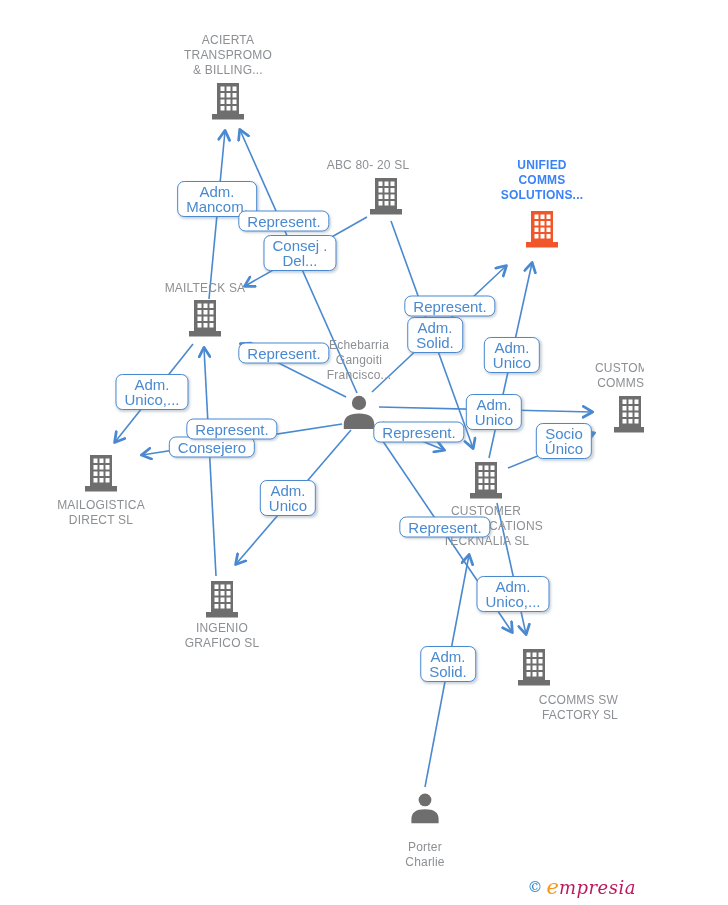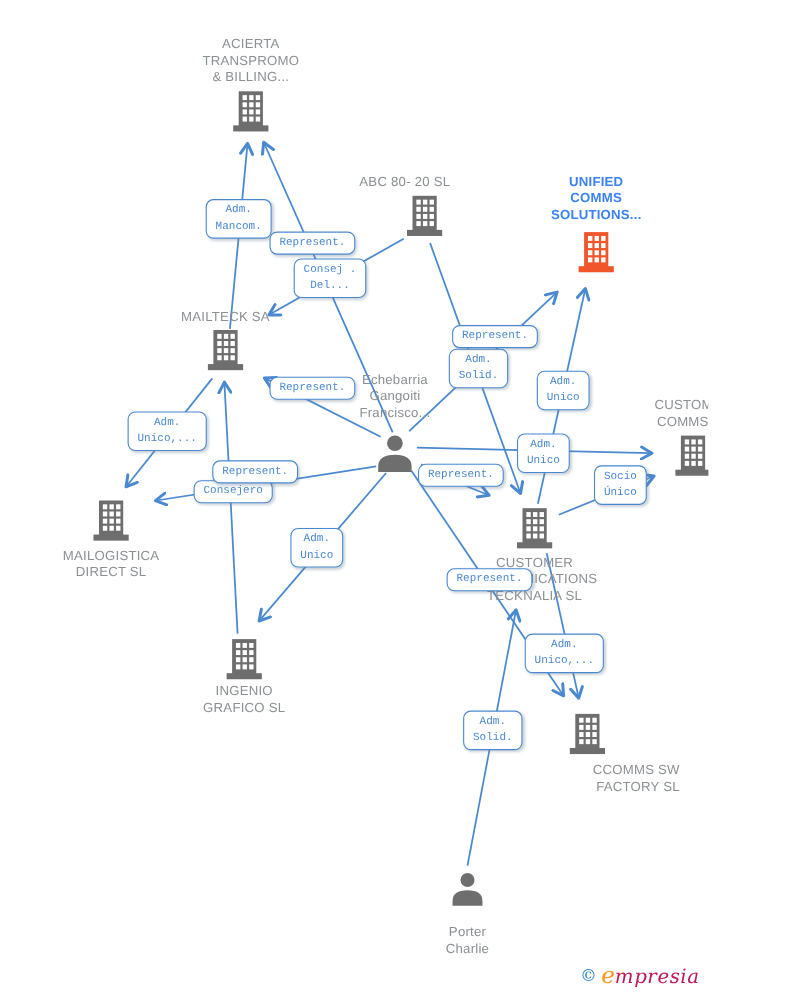--- a/index.html
+++ b/index.html
@@ -11,24 +11,23 @@
   .edge{fill:none;stroke:#4a89d0;stroke-width:1.6px;}
   .node-icon{position:absolute;z-index:3;cursor:pointer;}
   .node-label{
     position:absolute;z-index:2;width:160px;text-align:center;
     font-size:12px;line-height:15px;color:#8c8f93;letter-spacing:.2px;
   }
   .node-label.bold{font-weight:bold;color:#3b82f6;}
   .edge-label{
     position:absolute;z-index:4;transform:translate(-50%,-50%);
     background:#ffffff;border:1.6px solid #4a89d0;border-radius:7px;
-    padding:2px 8px;color:#4a89d0;font-size:10px;line-height:15px;
+    padding:2px 8px;color:#4a89d0;font-size:15px;line-height:15px;
     text-align:center;white-space:nowrap;
     box-shadow:1.5px 1.5px 2.5px rgba(110,130,150,.35);
-    font-family:Liberation Mono, monospace;
   }
   #footer-logo{
     position:absolute;right:8px;bottom:6px;z-index:5;
     font-family:"DejaVu Serif","Liberation Serif",serif;
   }
   #footer-logo .copy{color:#1d7dc2;font-size:15px;vertical-align:2px;margin-right:4px;}
   #footer-logo .brand-e{color:#f7941e;font-style:italic;font-size:21px;}
   #footer-logo .brand-rest{color:#be185d;font-style:italic;font-size:18px;letter-spacing:.5px;}
 </style>
 </head>

